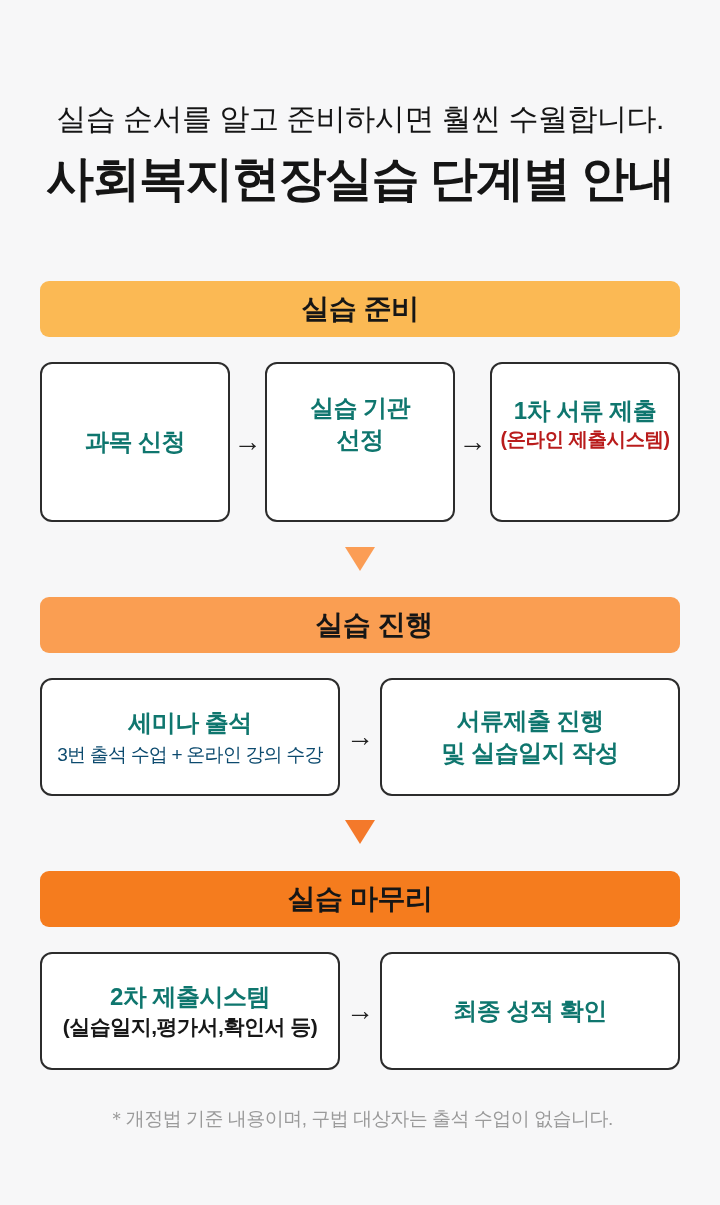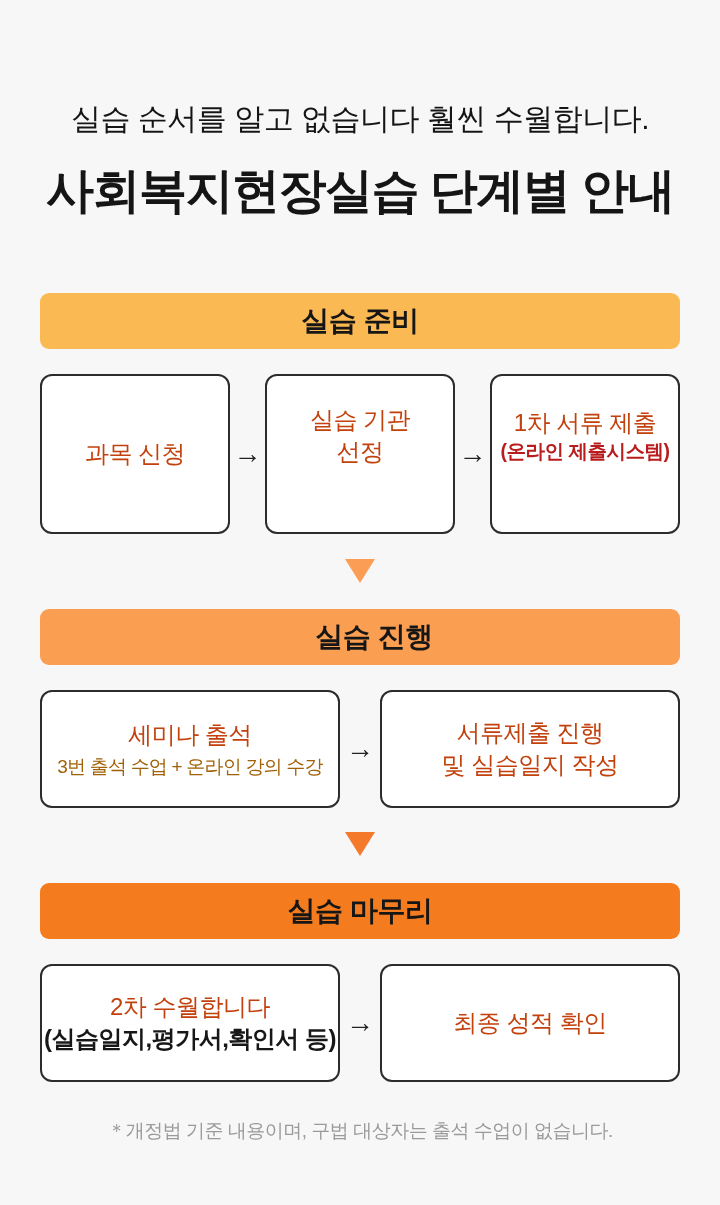--- a/index.html
+++ b/index.html
@@ -17,21 +17,21 @@
   .subtitle {
     margin-top: 101px;
     text-align: center;
     font-size: 30px;
     font-weight: 500;
     color: var(--title-text, #1c1c1c);
     letter-spacing: -0.5px;
     line-height: 1.2;
   }
   .title {
-    margin-top: 24px;
+    margin-top: 12px;
     text-align: center;
     font-size: 48px;
     font-weight: 800;
     color: var(--title-text, #111);
     letter-spacing: -1.5px;
     line-height: 1.25;
   }
 
   .stage { margin: 0 40px; }
   .stage-header {
@@ -60,24 +60,24 @@
     border: 2px solid var(--box-border, #2c2c2c);
     border-radius: 12px;
     display: flex;
     align-items: center;
     justify-content: center;
   }
   .row-3 .flow-box { width: 190px; height: 160px; }
   .row-2 .flow-box { width: 300px; height: 118px; justify-content: center; }
   .box-content { text-align: center; line-height: 1.32; letter-spacing: -0.5px; }
   .box-content.lift { transform: translateY(-18px); }
-  .bl.t   { font-size: 24px; font-weight: 400; color: #c2410c; }
-  .bl.sub { font-size: 24px; font-weight: 700; color: #171717; }
+  .bl.t   { font-size: 24px; font-weight: 700; color: #0f766e; }
+  .bl.sub { font-size: 21px; font-weight: 700; color: #171717; }
   .bl.sub-sm { font-size: 19.5px; font-weight: 700; color: #b91c1c; }
-  .bl.note { font-size: 19px; font-weight: 400; color: #a16207; margin-top: 4px; letter-spacing: -0.8px; }
+  .bl.note { font-size: 19px; font-weight: 400; color: #0c4a6e; margin-top: 4px; letter-spacing: -0.8px; }
 
   .arrow-cell {
     flex: 1;
     display: flex;
     align-items: center;
     justify-content: center;
   }
   .arrow-cell span {
     font-size: 28px;
     font-weight: 400;
@@ -100,21 +100,21 @@
     font-weight: 400;
     color: var(--footnote-text, #9a9a9a);
     letter-spacing: -0.5px;
   }
 </style>
 </head>
 <body>
 
 <div class="poster">
 
-  <p class="subtitle">실습 순서를 알고 없습니다 훨씬 수월합니다.</p>
+  <p class="subtitle">실습 순서를 알고 준비하시면 훨씬 수월합니다.</p>
   <h1 class="title">사회복지현장실습 단계별 안내</h1>
 
   <section class="stage">
     <div class="stage-header s1">실습 준비</div>
     <div class="flow-row row-3">
       <div class="flow-box">
         <div class="box-content">
           <div class="bl t">과목 신청</div>
         </div>
       </div>
@@ -162,21 +162,21 @@
     </div>
   </section>
 
   <div class="down-triangle d2"></div>
 
   <section class="stage">
     <div class="stage-header s3">실습 마무리</div>
     <div class="flow-row row-2">
       <div class="flow-box">
         <div class="box-content">
-          <div class="bl t">2차 수월합니다</div>
+          <div class="bl t">2차 제출시스템</div>
           <div class="bl sub">(실습일지,평가서,확인서 등)</div>
         </div>
       </div>
       <div class="arrow-cell">
         <span>→</span>
       </div>
       <div class="flow-box">
         <div class="box-content">
           <div class="bl t">최종 성적 확인</div>
         </div>

